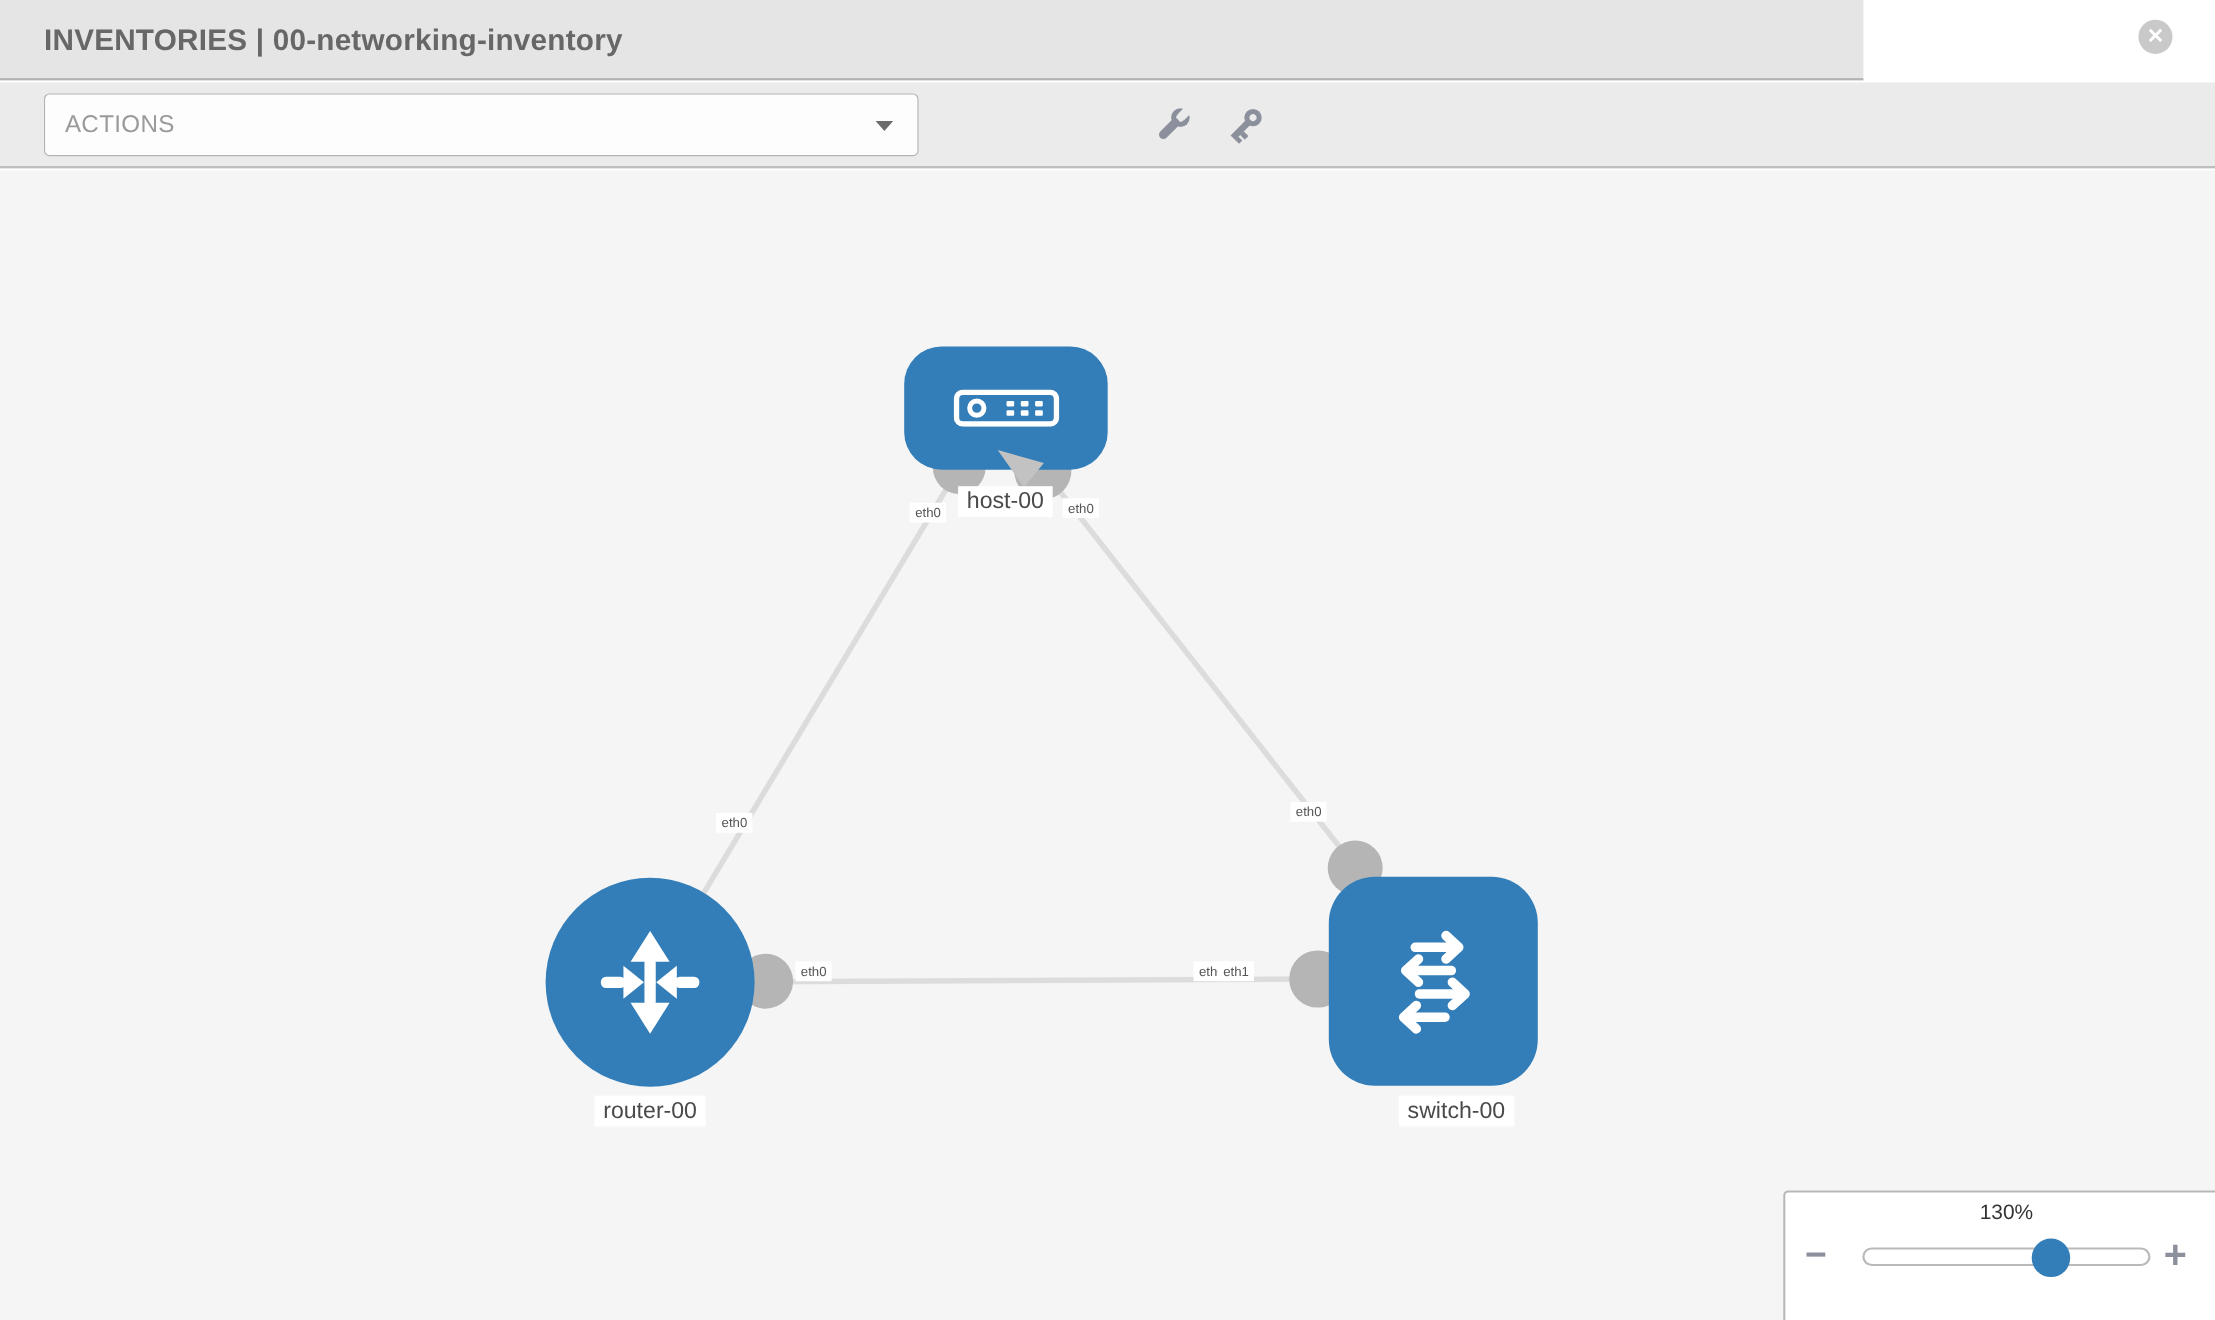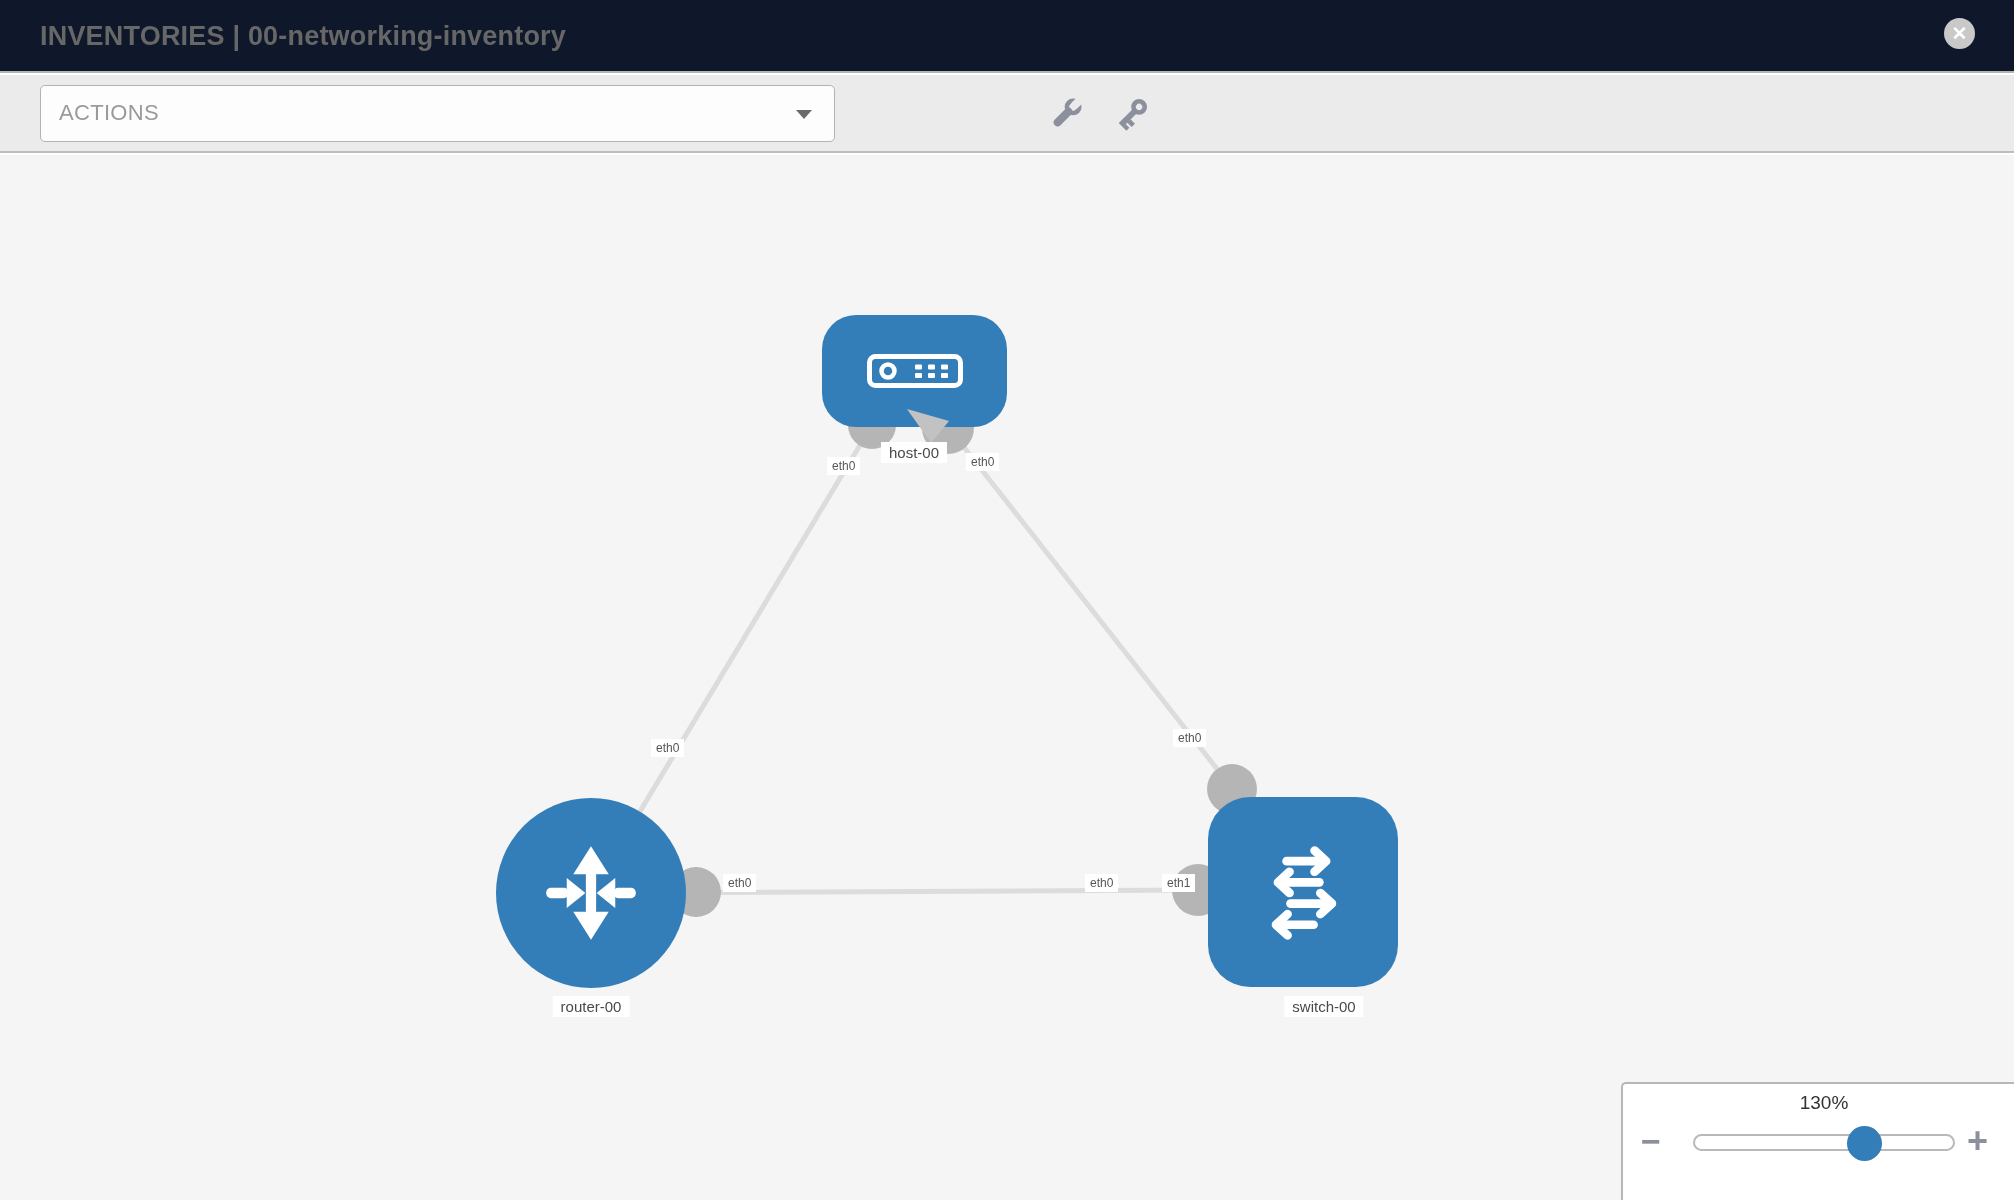--- a/index.html
+++ b/index.html
@@ -1,22 +1,22 @@
 <!DOCTYPE html>
 <html><head>
 <meta charset="utf-8">
 <style>
   * { margin:0; padding:0; box-sizing:border-box; }
   html,body { width:2014px; height:1200px; background:#ffffff; overflow:hidden;
               font-family:"Liberation Sans", sans-serif; }
   .app { position:relative; width:2014px; height:1200px; }
 
   
-  .titlebar { position:absolute; left:0; top:0; width:2014px; height:73px;
-              background:#0f172a; border-bottom:2px solid #b3b3b3; }
+  .titlebar { position:absolute; left:0; top:0; width:1694px; height:73px;
+              background:#e5e5e5; border-bottom:2px solid #b3b3b3; }
   .page-title { position:absolute; left:40px; top:0; height:73px; line-height:73px;
                 font-size:27px; font-weight:bold; color:#676767; letter-spacing:.2px; }
   .close-btn { position:absolute; left:1944px; top:18px; width:31px; height:31px;
                border:none; border-radius:50%; background:#c9c9c9; color:#ffffff;
                font-size:19px; font-weight:bold; line-height:31px; text-align:center;
                cursor:pointer; font-family:"Liberation Sans", sans-serif; }
 
   
   .toolbar { position:absolute; left:0; top:75px; width:2014px; height:78px;
              background:#ebebeb; border-bottom:2px solid #bcbcbc;text-decoration:underline; }
@@ -37,21 +37,21 @@
   .port { position:absolute; background:#b5b5b5; border-radius:50%; z-index:1; }
   .link-tail { position:absolute; z-index:3; }
   .node { position:absolute; background:#337eb8; z-index:2; display:flex;
           align-items:center; justify-content:center; cursor:pointer; }
   .node.host   { border-radius:34px; }
   .node.router { border-radius:50%; }
   .node.switch { border-radius:42px; }
   .if-chip { position:absolute; background:#ffffff; color:#555555; font-size:12px;
              padding:2px 5px; z-index:3; white-space:nowrap; }
   .if-chip.overlap { z-index:4; }
-  .node-label { position:absolute; background:#ffffff; color:#4a4a4a; font-size:15px;
+  .node-label { position:absolute; background:#ffffff; color:#4a4a4a; font-size:21px;
                 padding:2px 8px; z-index:4; transform:translateX(-50%); white-space:nowrap; }
 
   
   .zoom-panel { position:absolute; left:1621px; top:1082px; width:393px; height:118px;
                 background:#ffffff; border:2px solid #b7b7b7; border-right:none;
                 border-bottom:none; border-top-left-radius:5px; z-index:5; }
   .zoom-level { position:absolute; left:70px; top:8px; width:262px; text-align:center;
                 font-size:19px; color:#333333; }
   .zoom-btn { position:absolute; background:none; border:none; color:#8b909c;
               font-weight:bold; cursor:pointer; font-family:"Liberation Sans", sans-serif; }
@@ -167,21 +167,21 @@
         </g>
       </svg>
     </div>
 
     <div class="if-chip" style="left:827px; top:302px;">eth0</div>
     <div class="if-chip" style="left:966px; top:298px;">eth0</div>
     <div class="if-chip" style="left:651px; top:584px;">eth0</div>
     <div class="if-chip" style="left:1173px; top:574px;">eth0</div>
     <div class="if-chip" style="left:723px; top:719px;">eth0</div>
     <div class="if-chip" style="left:1085px; top:719px;">eth0</div>
-    <div class="if-chip overlap" style="left:1162px; top:719px;">eth1</div>
+    <div class="if-chip overlap" style="left:1107px; top:719px;">eth1</div>
 
     <div class="node-label" style="left:914px; top:287px;">host-00</div>
     <div class="node-label" style="left:591px; top:841px;">router-00</div>
     <div class="node-label" style="left:1303px; top:841px;margin-left:21px;">switch-00</div>
   </div>
 
   <div class="zoom-panel">
     <div class="zoom-level">130%</div>
     <button class="zoom-btn zoom-minus">
       <span>−</span>

